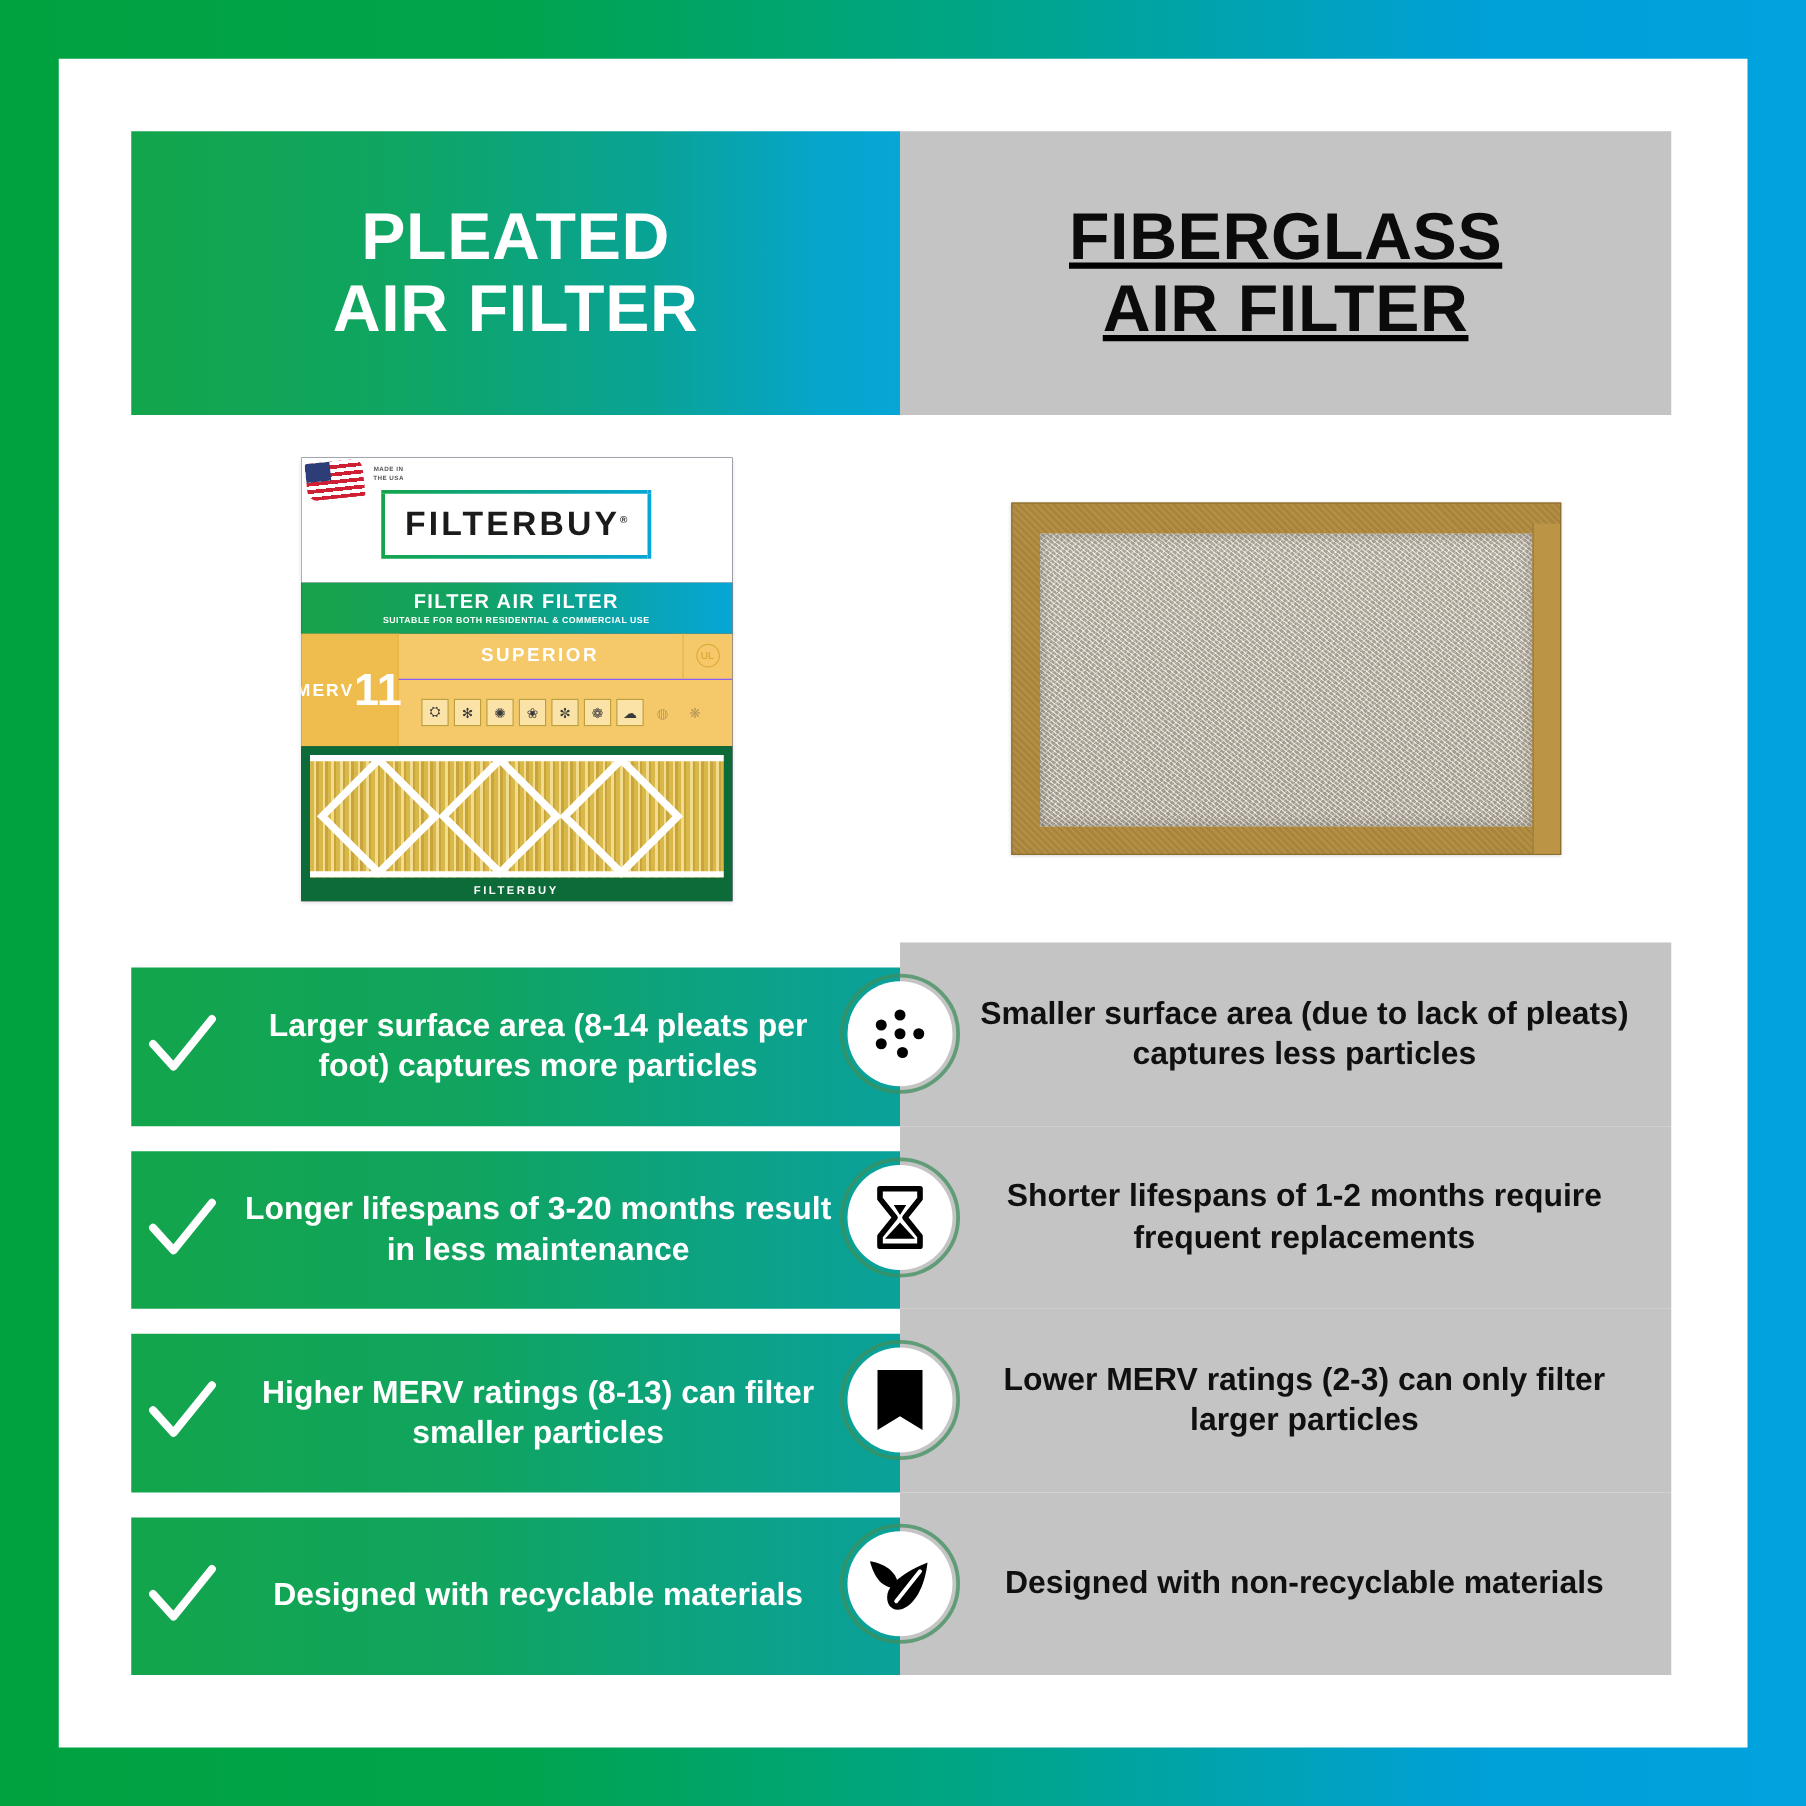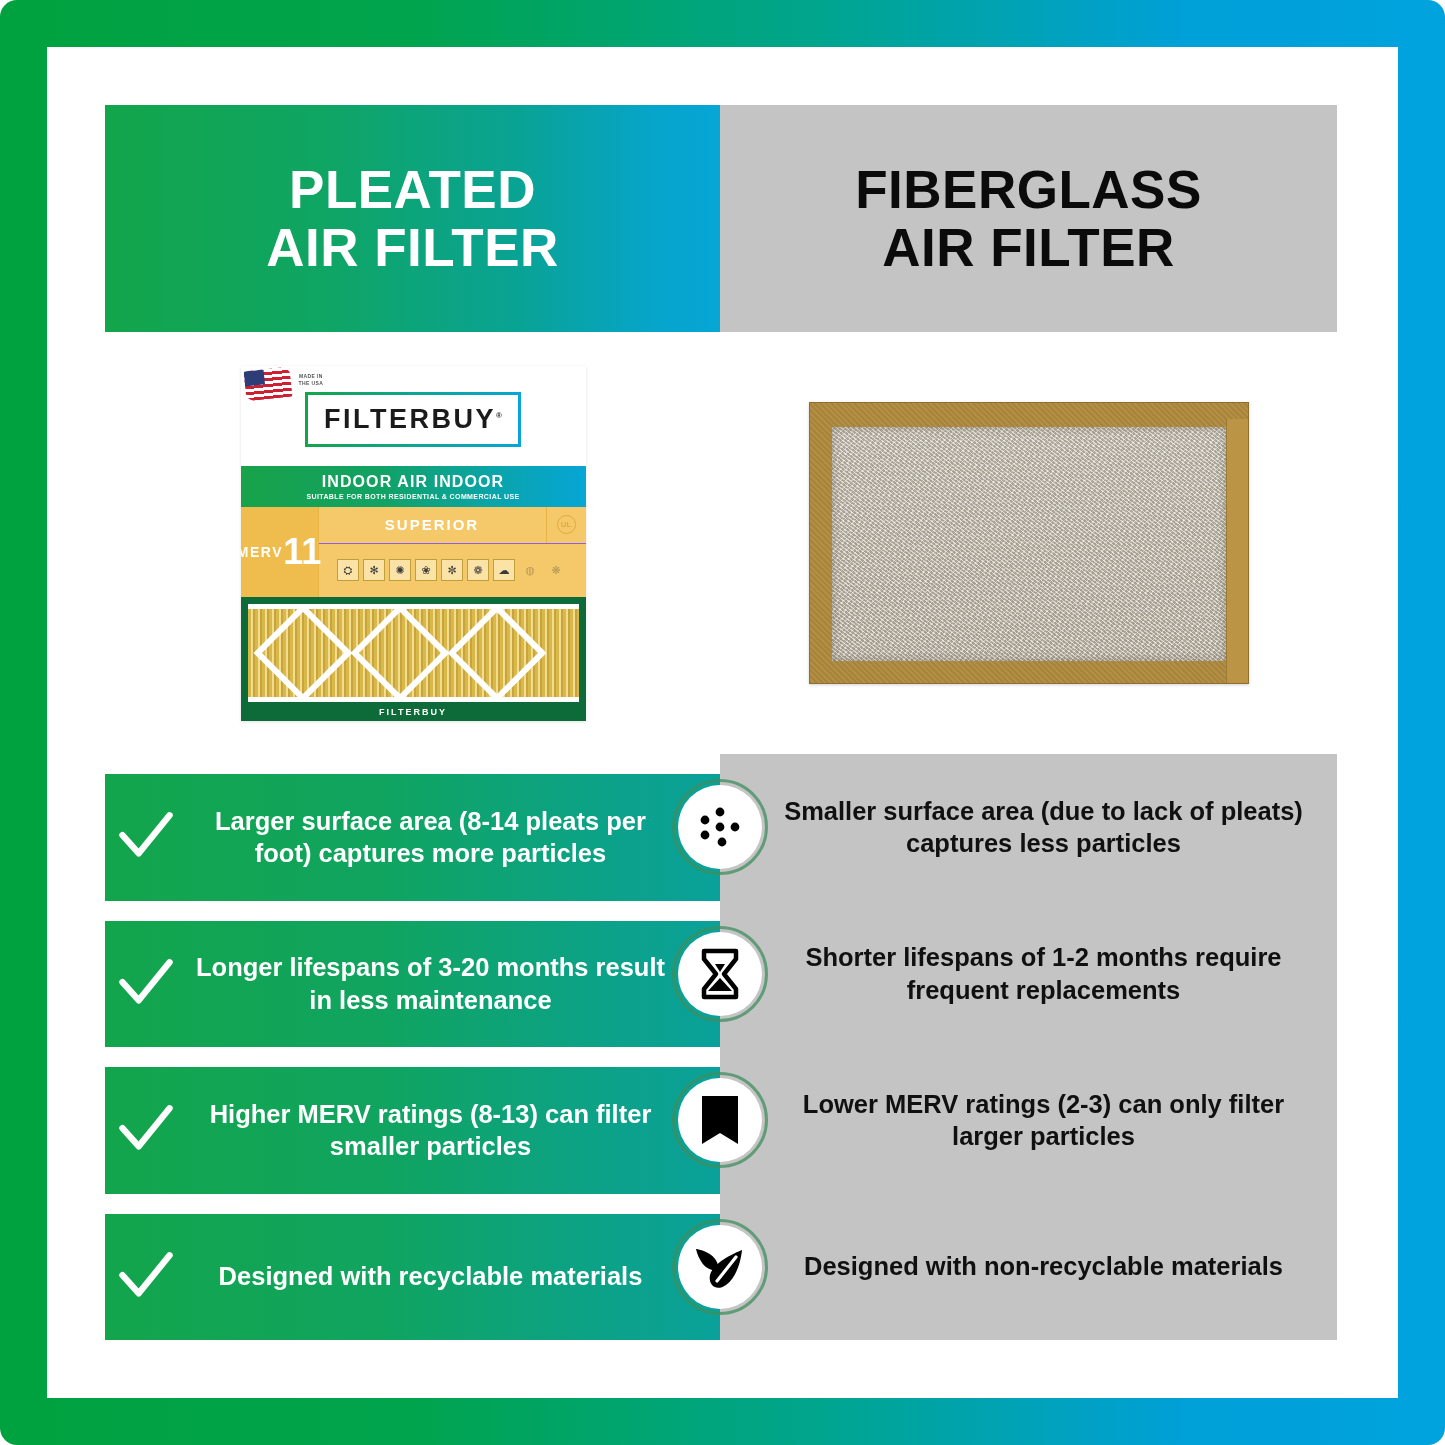--- a/index.html
+++ b/index.html
@@ -11,21 +11,20 @@
     font-family: "Liberation Sans", sans-serif;
     background: #ffffff;
   }
 
   
   #infographic {
     position: relative;
     width: 1445px;
     height: 1445px;
     background: linear-gradient(90deg, #00a23f 0%, #00a44c 28%, #00a58c 56%, #00a0d8 82%, #00a3de 100%);
-    border-radius: 17px;
   }
 
   
   #card {
     position: absolute;
     left: 47px;
     top: 47px;
     width: 1351px;
     height: 1351px;
     background: #ffffff;
@@ -47,20 +46,21 @@
     justify-content: center;
     text-align: center;
   }
   #header-pleated {
     width: 615px;
     background: linear-gradient(90deg, #13a54b 0%, #0fa563 35%, #09a396 68%, #06a5cc 90%, #06a6d6 100%);
   }
   #header-fiberglass {
     width: 617px;
     background: #c4c4c4;
+    text-decoration: underline;
   }
   .header-title {
     font-size: 53px;
     font-weight: 700;
     line-height: 1.08;
     letter-spacing: 0.5px;
   }
   #header-pleated .header-title { color: #ffffff; }
   #header-fiberglass .header-title { color: #0b0b0b; }
 
@@ -421,21 +421,21 @@
               <span>THE USA</span>
             </div>
             <div id="pf-logo-box">
               <div id="pf-logo-text">
                 <span>FILTERBUY</span><span id="pf-logo-tm">®</span>
               </div>
             </div>
           </div>
 
           <div id="pf-band">
-            <div id="pf-band-main">INDOOR AIR INDOOR</div>
+            <div id="pf-band-main">FILTER AIR FILTER</div>
             <div id="pf-band-sub">SUITABLE FOR BOTH RESIDENTIAL &amp; COMMERCIAL USE</div>
           </div>
 
           <div id="pf-gold">
             <div id="pf-merv">
               <div id="pf-merv-label">MERV</div>
               <div id="pf-merv-value">11</div>
             </div>
             <div id="pf-gold-right">
               <div id="pf-superior-row">

